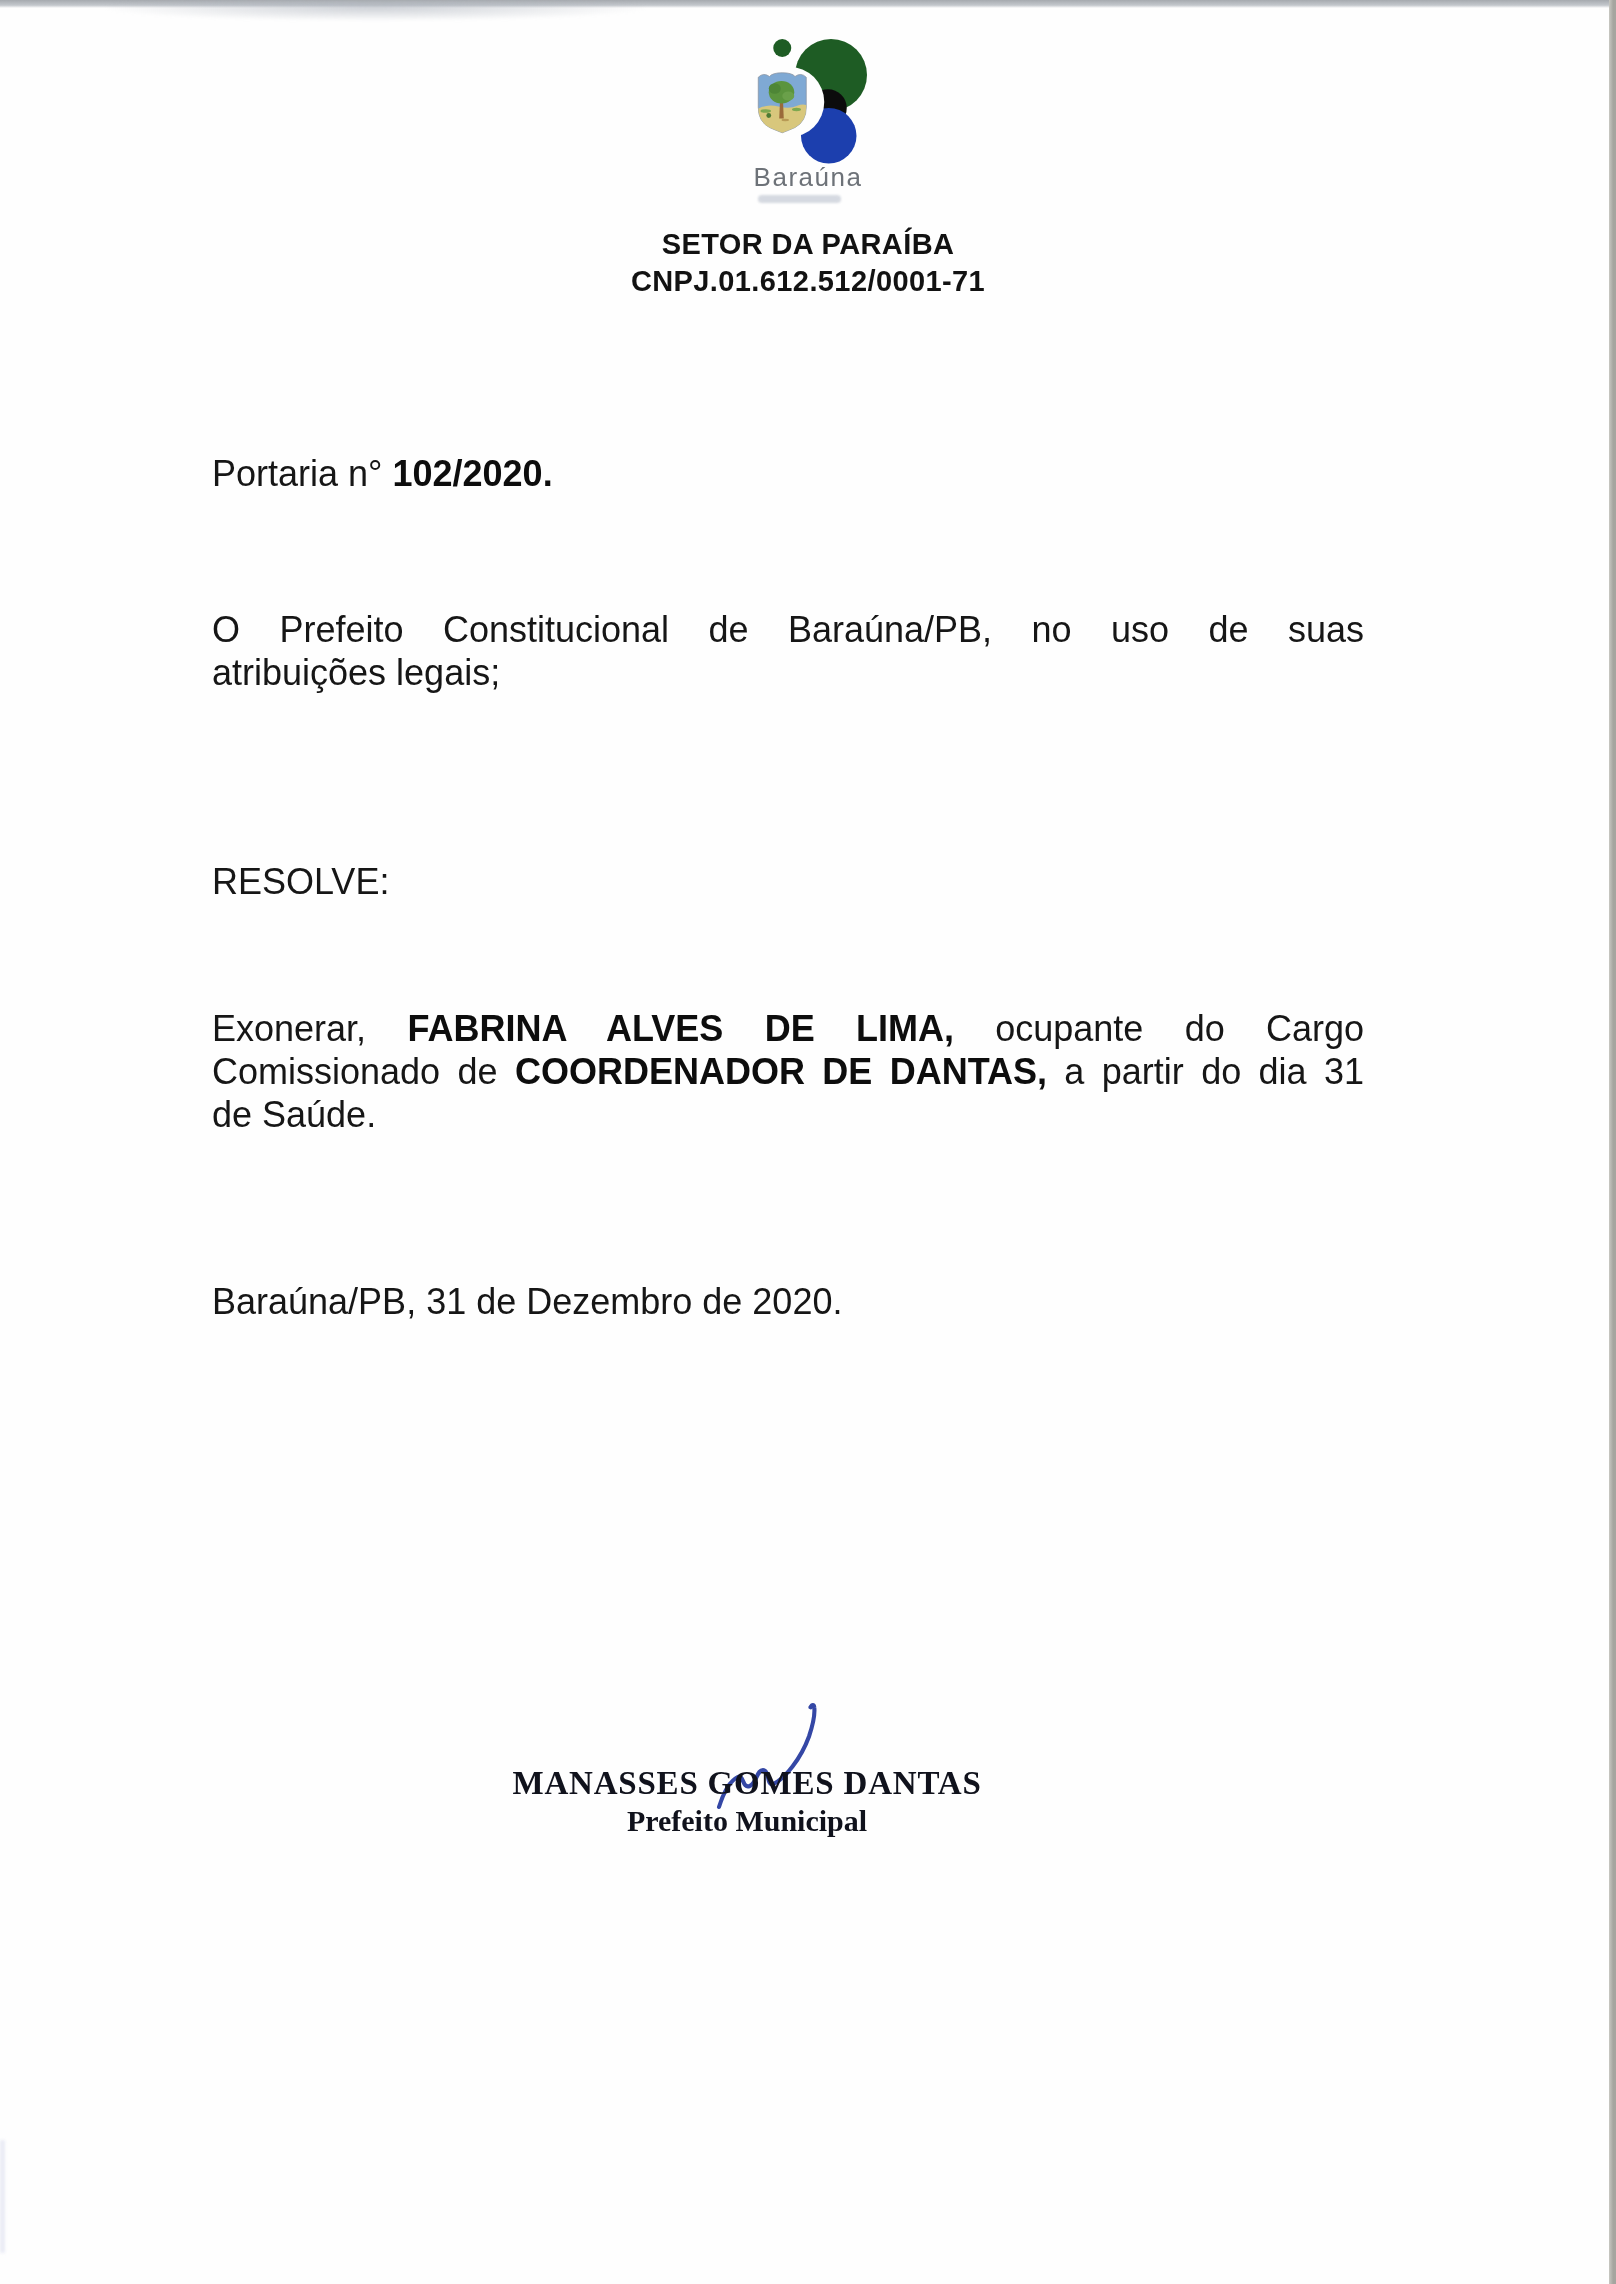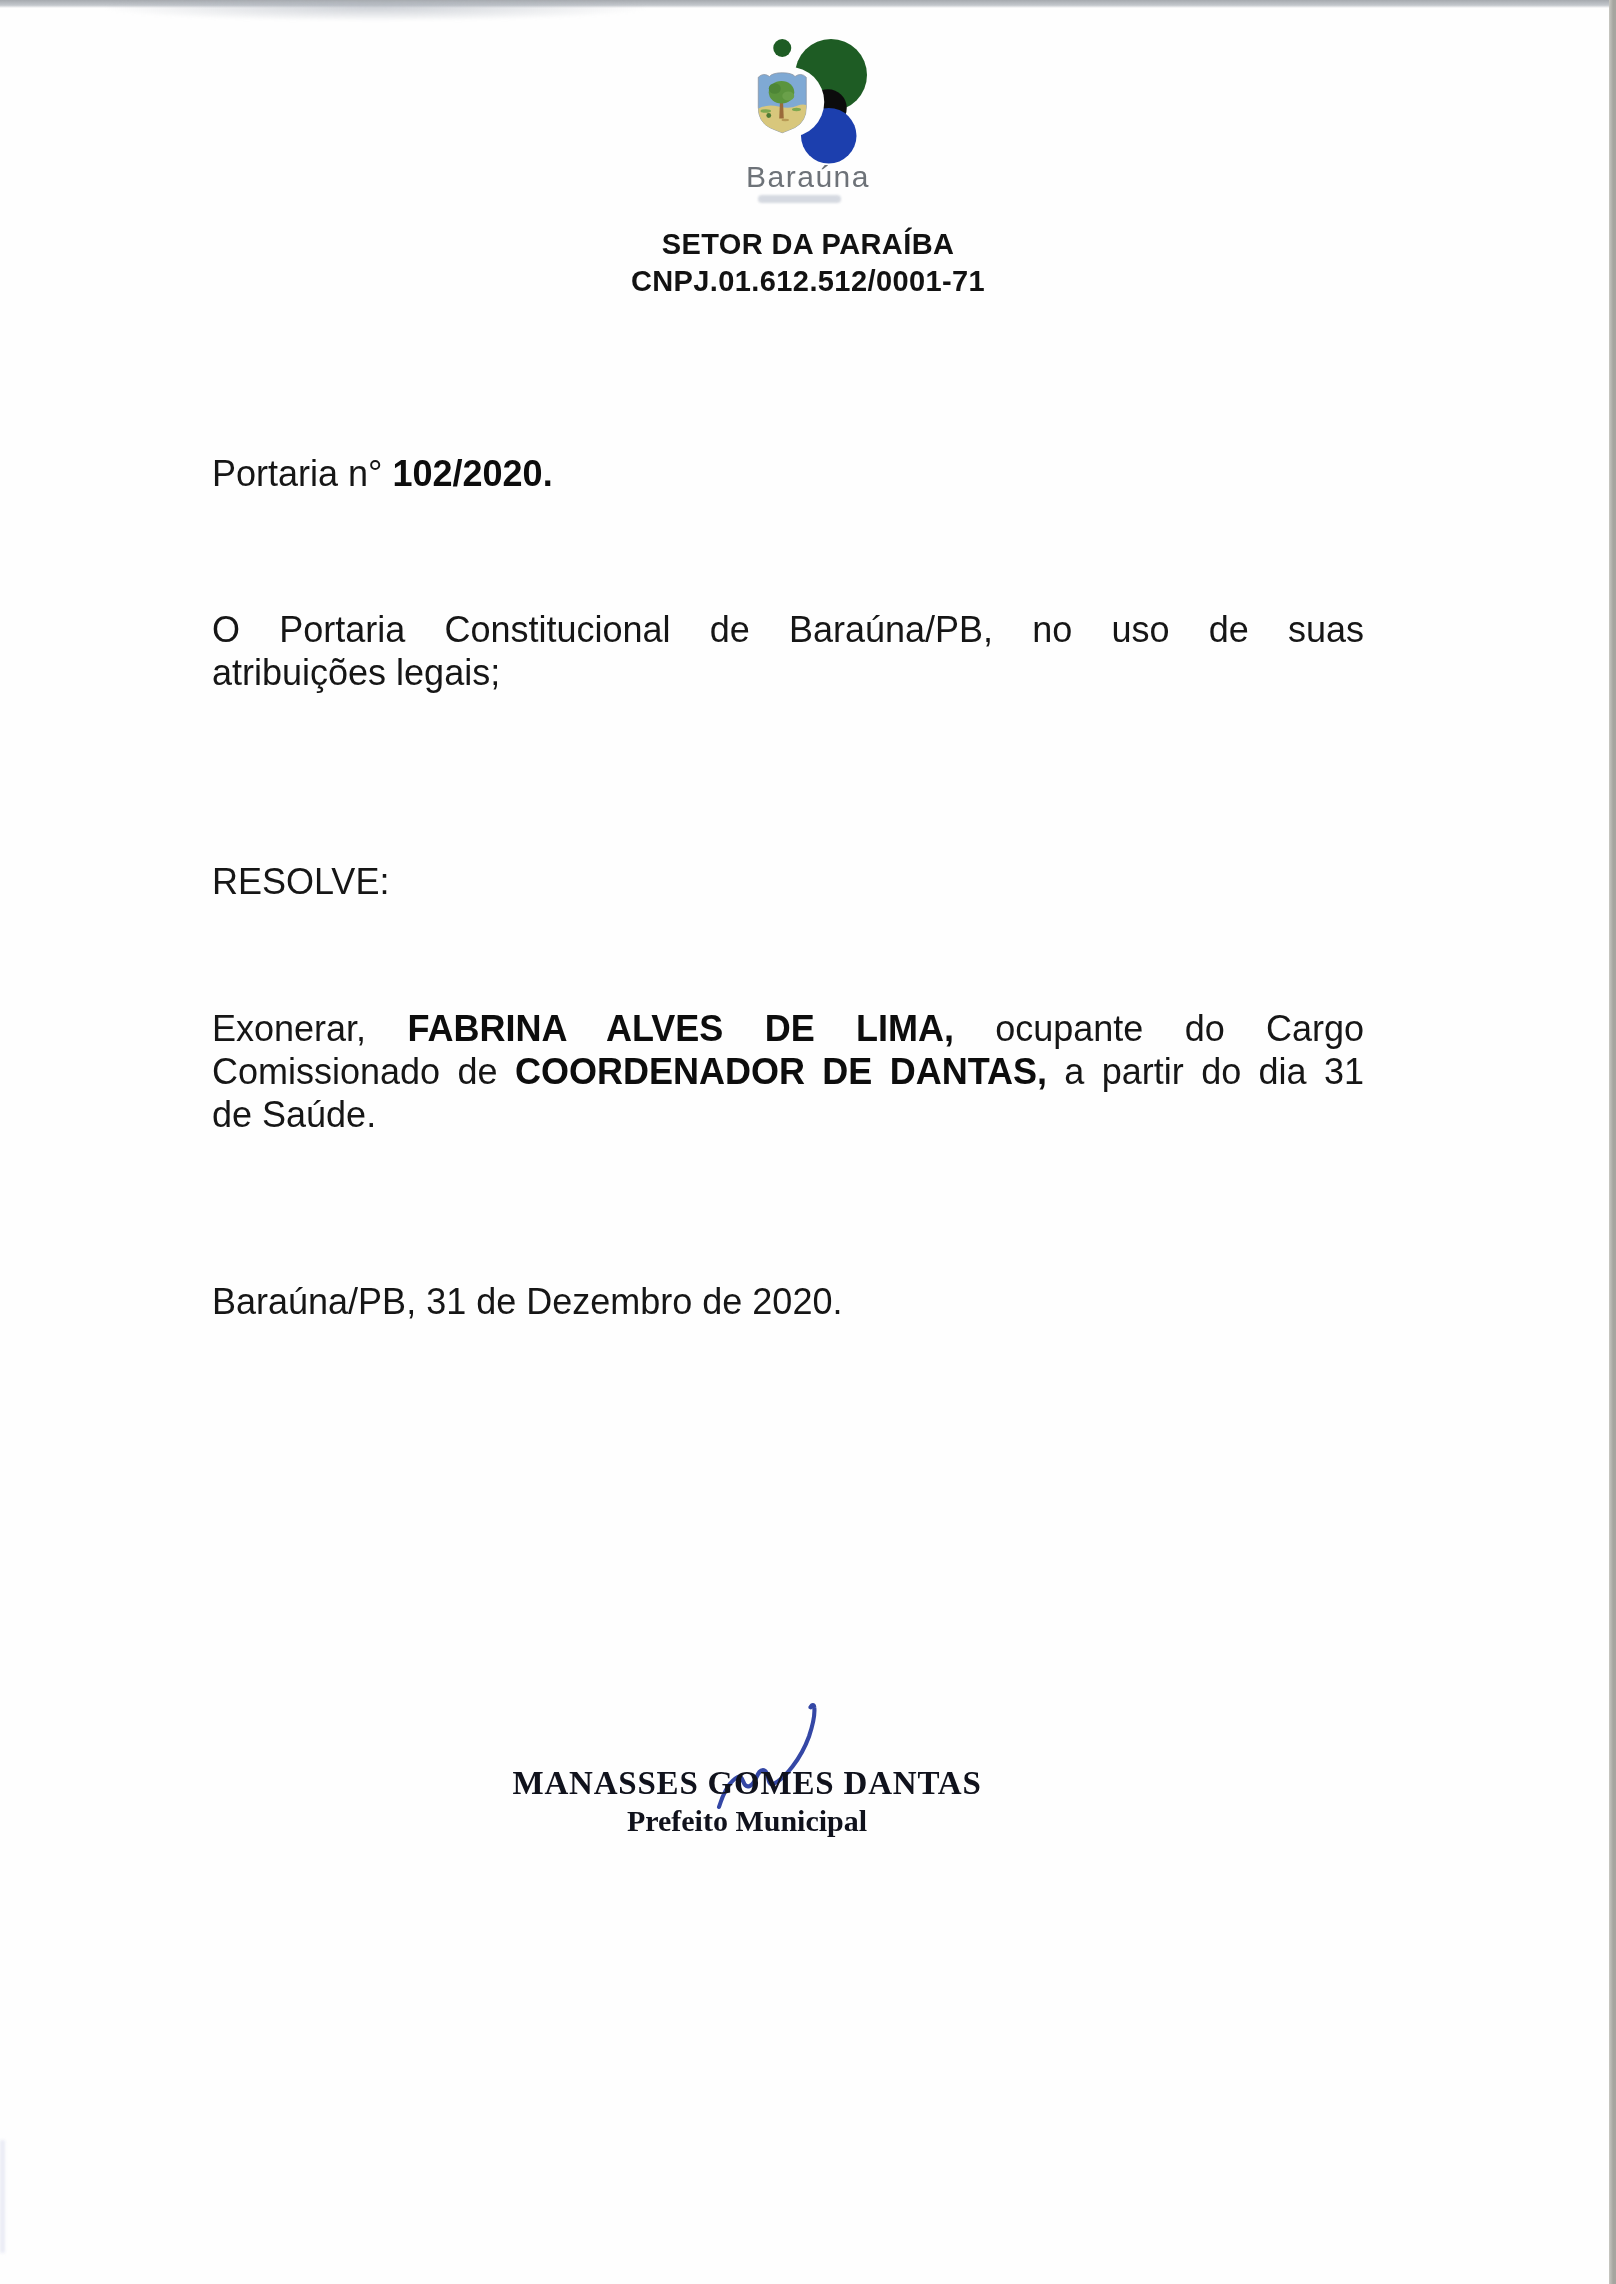--- a/index.html
+++ b/index.html
@@ -29,21 +29,21 @@
   }
   .scan-smudge-left-bottom {
     position:absolute; left:0; top:2140px; width:5.3px; height:113px;
     background:#dde0ef; opacity:.6; filter:blur(1.5px);
   }
 
   
   .logo-graphic { position:absolute; left:722px; top:30px; width:173px; height:135px; }
   .logo-wordmark {
     position:absolute; left:0; top:158px; width:1616px;
-    text-align:center; font-size:30px; line-height:38px;
+    text-align:center; font-size:26px; line-height:38px;
     color:#6d7278; letter-spacing:1.5px; font-weight:400;
   }
   .logo-tagline {
     position:absolute; left:758px; top:195px; width:83px; height:7.5px;
     background:#ccd1da; opacity:.8; filter:blur(1.1px); border-radius:3.8px;
   }
 
   
   .letterhead {
     position:absolute; left:0; top:226px; width:1616px;
@@ -107,21 +107,21 @@
   <div class="letterhead">
     <div>SETOR DA PARAÍBA</div>
     <div>CNPJ.01.612.512/0001-71</div>
   </div>
 
   <div class="docline portaria">
     <span>Portaria n° </span><span class="b">102/2020.</span>
   </div>
 
   <div class="docline para preamble">
-      <div class="tline just"><span>O Portaria Constitucional de Baraúna/PB, no uso de suas</span></div>
+      <div class="tline just"><span>O Prefeito Constitucional de Baraúna/PB, no uso de suas</span></div>
       <div class="tline"><span>atribuições legais;</span></div>
     </div>
 
   <div class="docline resolve-label">RESOLVE:</div>
 
   <div class="docline para resolution">
       <div class="tline just"><span>Exonerar, </span><span class="b">FABRINA ALVES DE LIMA,</span><span> ocupante do Cargo</span></div>
       <div class="tline just"><span>Comissionado de </span><span class="b">COORDENADOR DE DANTAS,</span><span> a partir do dia 31</span></div>
       <div class="tline"><span>de Saúde.</span></div>
     </div>

